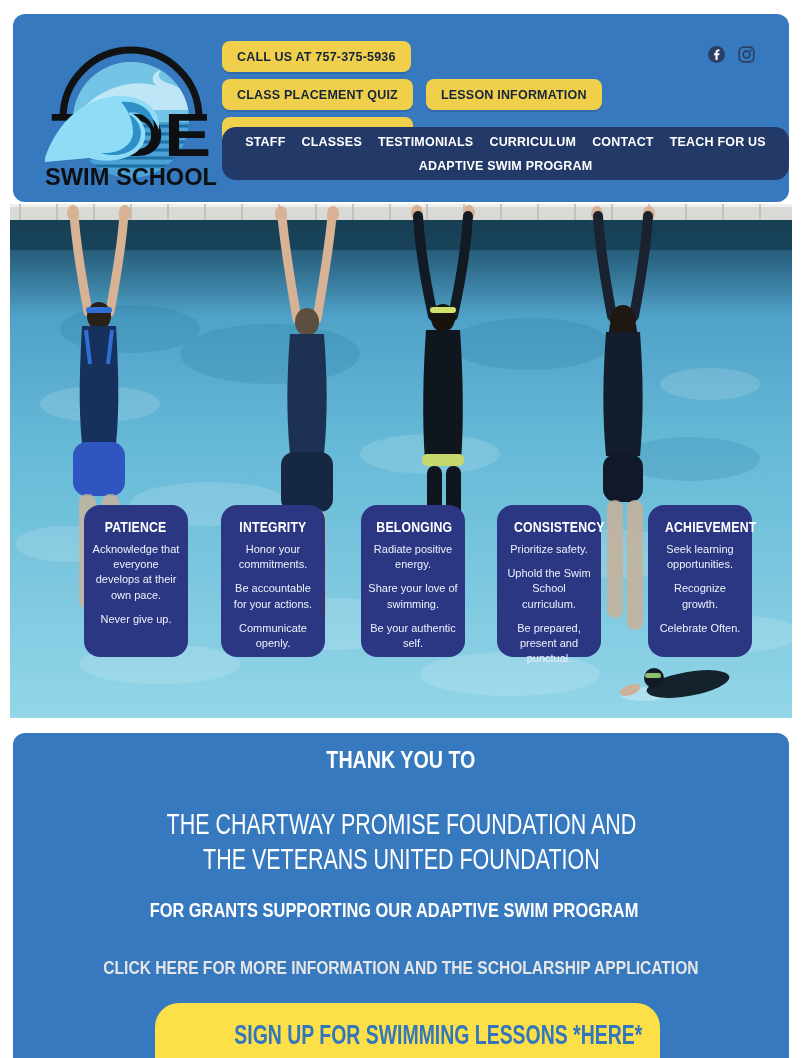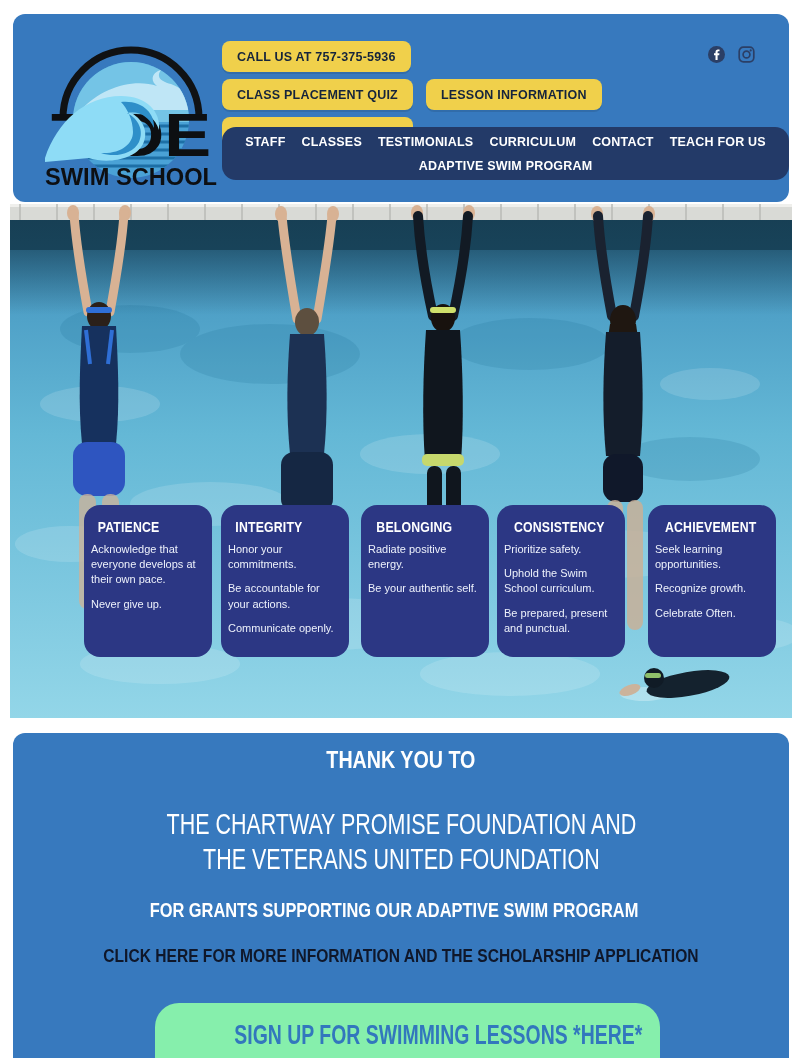--- a/index.html
+++ b/index.html
@@ -19,35 +19,35 @@
        border-radius:14px;display:flex;flex-direction:column;align-items:center;justify-content:center;gap:10px;}
   .nav-row{display:flex;gap:16px;justify-content:center;}
   .nav a{color:#ffffff;font-weight:bold;font-size:12.5px;letter-spacing:.2px;text-decoration:none;cursor:pointer;}
   
   .hero{position:absolute;left:10px;top:204px;width:782px;height:514px;overflow:hidden;}
   .hero svg{display:block;}
   .hero-heading{position:absolute;left:0;right:0;top:271px;text-align:center;color:#fff;
                 font-size:17px;font-weight:bold;text-shadow:0 1px 3px rgba(0,0,0,.4);}
   .cx{display:inline-block;transform:scaleX(.82);transform-origin:50% 50%;white-space:nowrap;}
   .cards{position:absolute;left:0;top:301px;width:782px;height:152px;}
-  .card{position:absolute;top:0;width:128px;height:152px;background:#2C3784;border-radius:16px;
-        color:#fff;padding:13px 7px 0 7px;box-sizing:border-box;}
+  .card{position:absolute;top:0;width:104px;height:152px;background:#2C3784;border-radius:16px;
+        color:#fff;text-align:center;padding:13px 7px 0 7px;box-sizing:border-box;}
   .card h3{margin:0 0 7px 0;font-size:15px;font-weight:bold;letter-spacing:.2px;}
   .card p{margin:0 0 9px 0;font-size:11px;line-height:1.38;color:#EDF1FB;}
   
   .thanks{position:absolute;left:13px;top:733px;width:776px;height:325px;background:#3779BE;
           border-radius:12px 12px 0 0;color:#fff;text-align:center;}
   .thanks .intro{position:absolute;left:0;right:0;top:13px;font-size:24px;font-weight:bold;}
   .thanks .foundations{position:absolute;left:0;right:0;top:74px;font-size:29px;font-weight:normal;
                        line-height:1.22;margin:0;}
   .thanks .foundations .cx{transform:scaleX(.74);}
   .thanks .grants{position:absolute;left:0;right:14px;top:166px;font-size:20px;font-weight:bold;}
-  .thanks .morelink{position:absolute;left:0;right:0;top:212px;font-size:19px;font-weight:bold;
-                    color:#0f172a;text-decoration:none;cursor:pointer;display:block;}
-  .signup-box{position:absolute;left:142px;top:270px;width:505px;height:55px;background:#86efac;
+  .thanks .morelink{position:absolute;left:0;right:0;top:224px;font-size:19px;font-weight:bold;
+                    color:#e5e5e5;text-decoration:none;cursor:pointer;display:block;}
+  .signup-box{position:absolute;left:142px;top:270px;width:505px;height:55px;background:#fde047;
               border-radius:24px 24px 0 0;cursor:pointer;text-align:center;}
   .signup-box .signup-text{display:block;margin-top:17px;font-size:27px;font-weight:bold;color:#3277BD;}
 </style>
 </head>
 <body>
 
 <div class="page">
 
   <div class="header">
 
@@ -265,20 +265,21 @@
       </div>
       <div class="card" style="left:211px;">
         <h3><span class="cx">INTEGRITY</span></h3>
         <p>Honor your commitments.</p>
         <p>Be accountable for your actions.</p>
         <p>Communicate openly.</p>
       </div>
       <div class="card" style="left:351px;">
         <h3><span class="cx">BELONGING</span></h3>
         <p>Radiate positive energy.</p>
+        <p>Share your love of swimming.</p>
         <p>Be your authentic self.</p>
       </div>
       <div class="card" style="left:487px;">
         <h3><span class="cx">CONSISTENCY</span></h3>
         <p>Prioritize safety.</p>
         <p>Uphold the Swim School curriculum.</p>
         <p>Be prepared, present and punctual.</p>
       </div>
       <div class="card" style="left:638px;">
         <h3><span class="cx">ACHIEVEMENT</span></h3>

